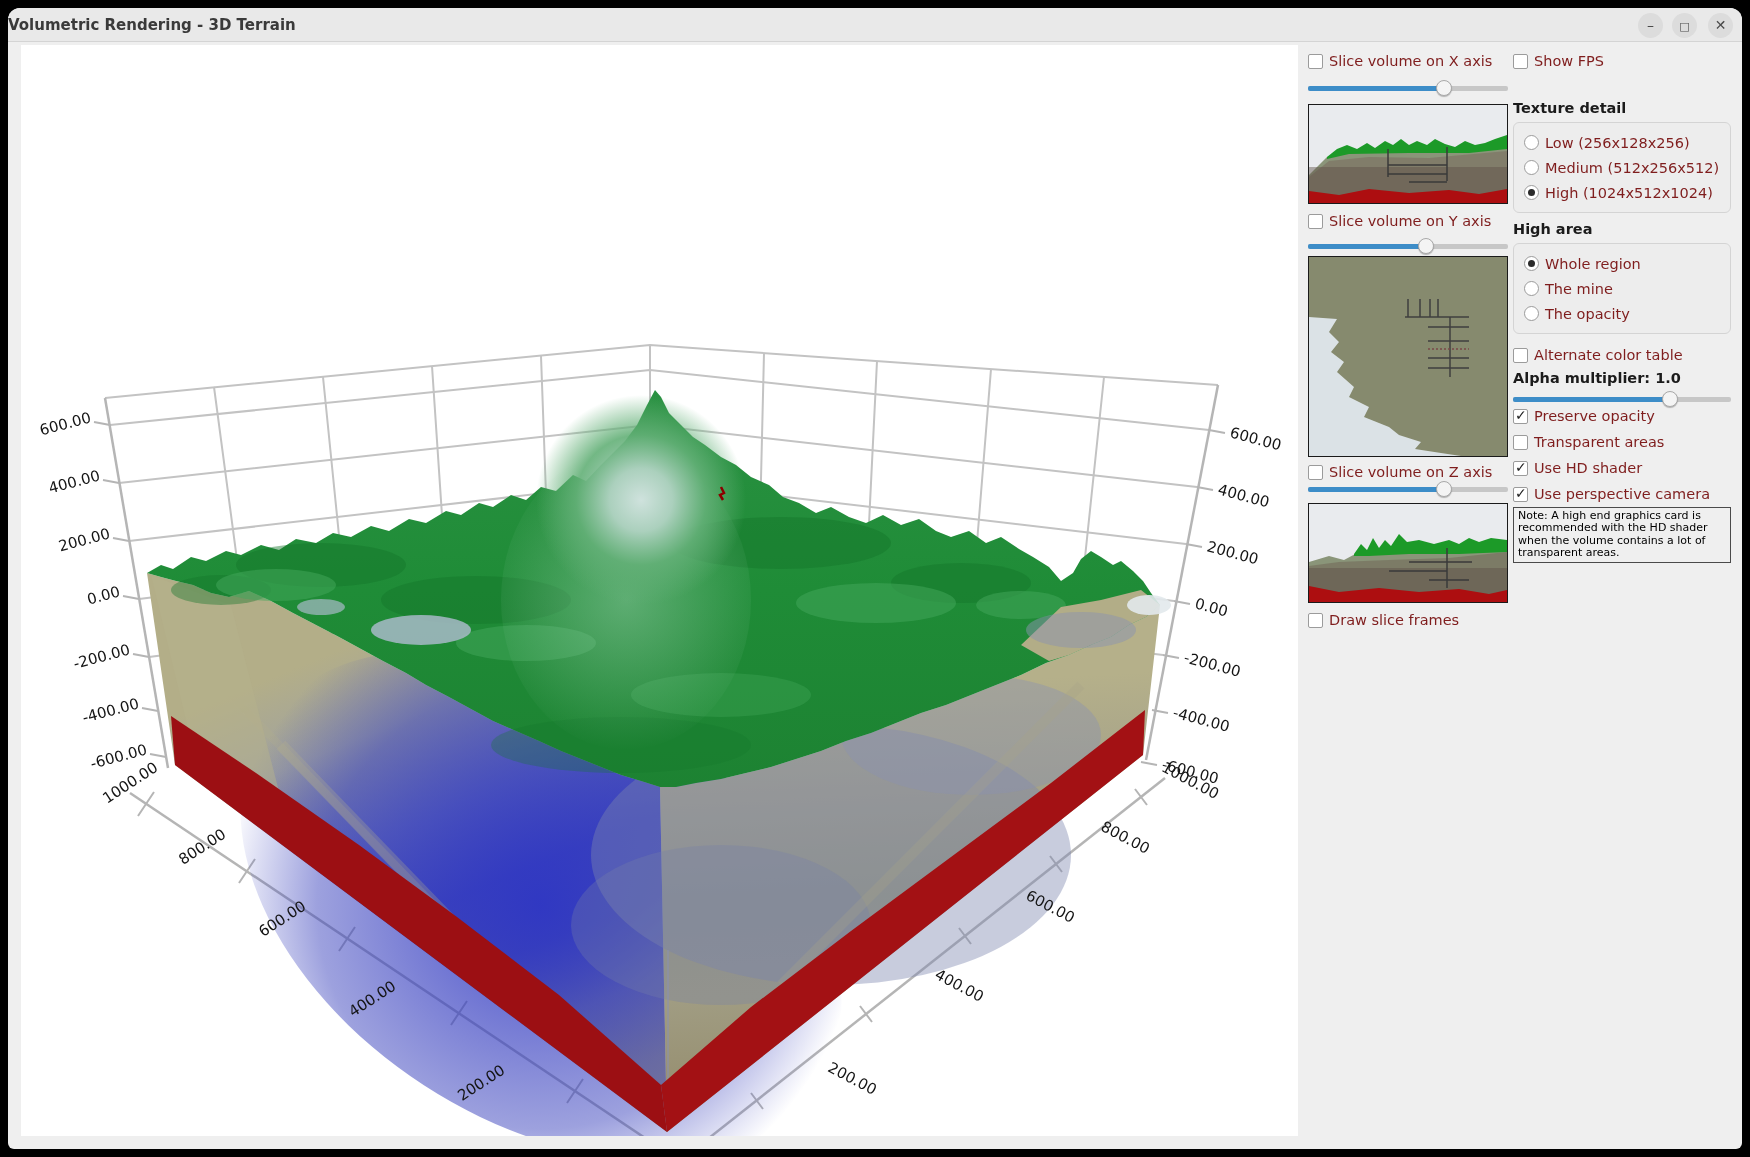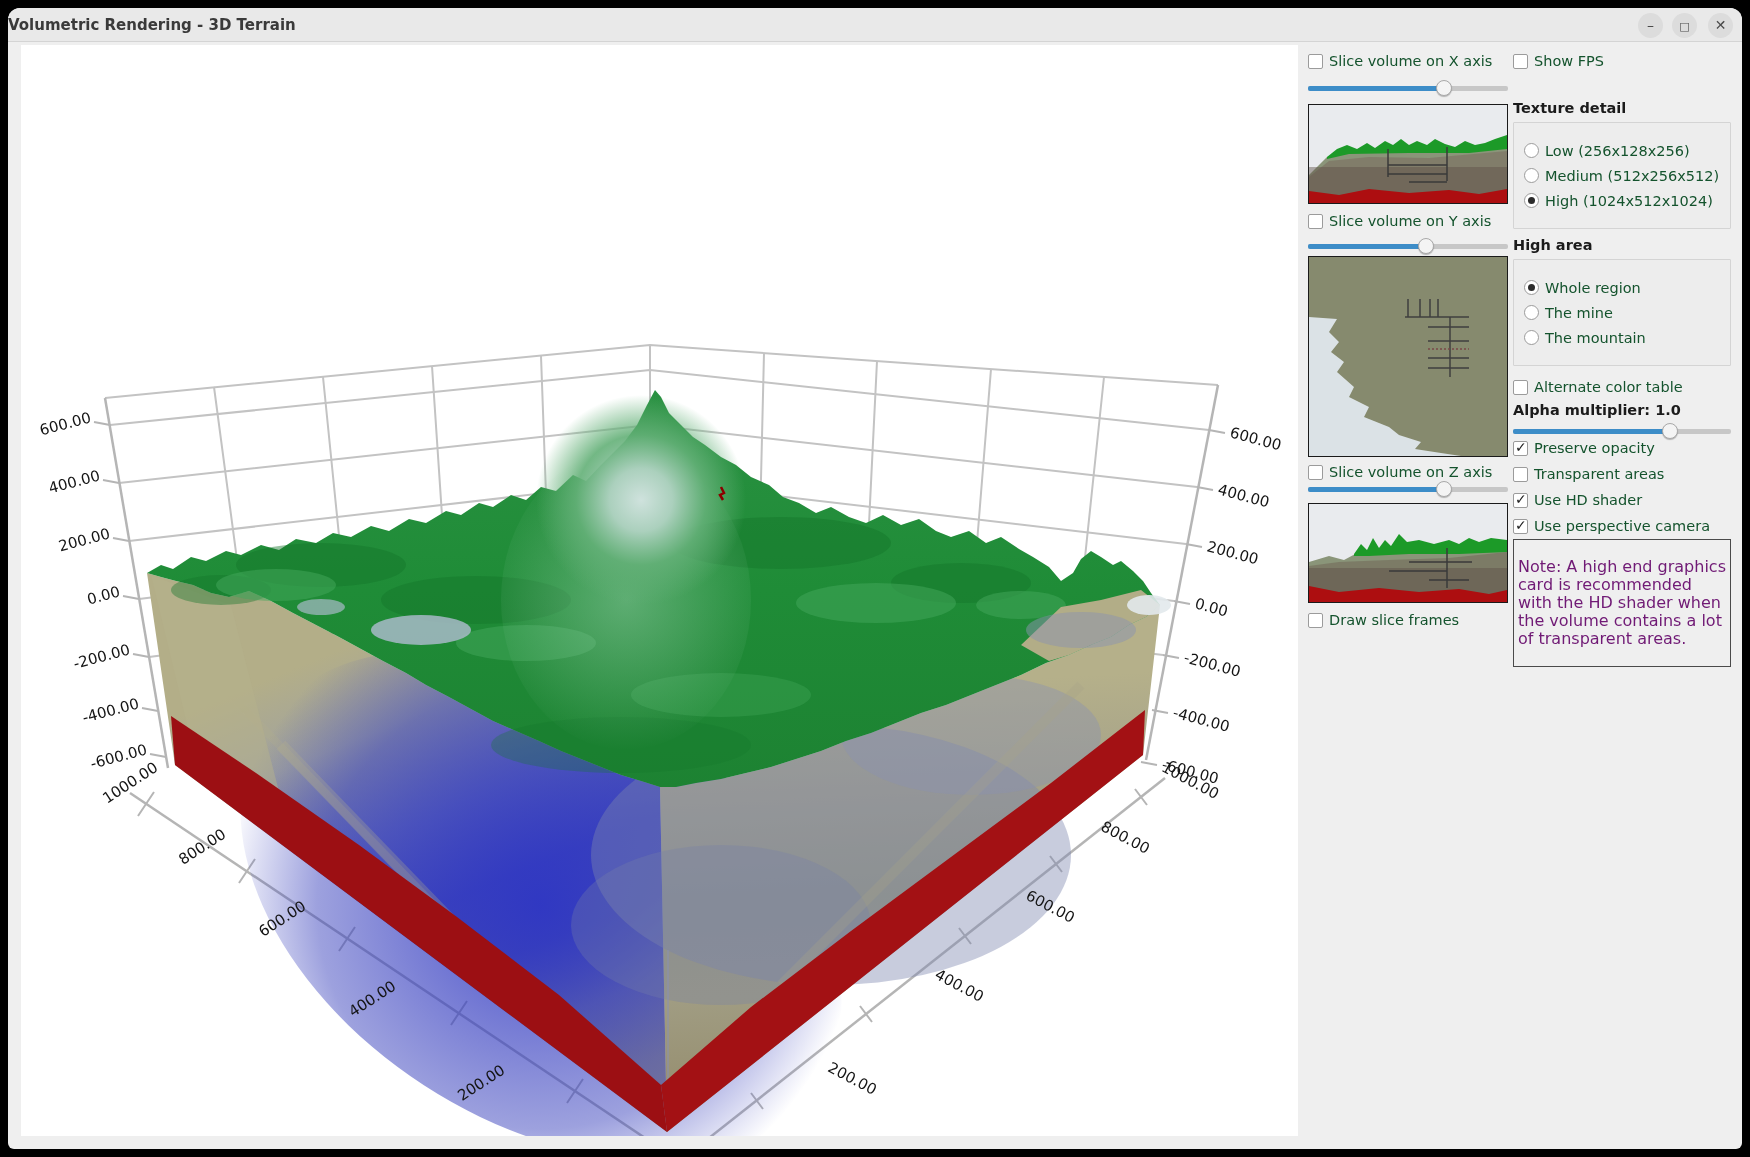--- a/index.html
+++ b/index.html
@@ -17,43 +17,43 @@
   .chart svg { display:block; }
 
   .col { position:absolute; top:44px; }
   .col1 { left:1300px; width:200px; }
   .col2 { left:1505px; width:218px; }
 
   .row { display:flex; align-items:center; height:18px; }
   .cb { width:15px; height:15px; background:#fff; border:1px solid #9b9b9b; border-radius:2px;
         flex:0 0 15px; position:relative; }
   .cb.checked::after { content:"✓"; position:absolute; left:1px; top:-3px; font-size:14px; font-weight:bold; color:#222; }
-  .cb-label { margin-left:6px; font-size:14.5px; color:#14532d; white-space:nowrap; }
+  .cb-label { margin-left:6px; font-size:14.5px; color:#7f1d1d; white-space:nowrap; }
 
   .radio { width:15px; height:15px; border-radius:50%; background:#fff; border:1px solid #9b9b9b;
            flex:0 0 15px; position:relative; }
   .radio.selected::after { content:""; position:absolute; left:3px; top:3px; width:7px; height:7px;
            border-radius:50%; background:#2b2b2b; }
 
   .slider { position:relative; height:16px; }
   .slider .track { position:absolute; left:0; right:0; top:6px; height:5px; border-radius:2px; background:#c7c7c7; }
   .slider .fill { height:5px; border-radius:2px; background:#3d8dc8; }
   .slider .handle { position:absolute; top:0px; width:16px; height:16px; border-radius:50%;
         background:#f4f4f4; border:1px solid #a9a9a9; box-shadow:0 1px 1px rgba(0,0,0,.25); }
 
   .preview { border:1px solid #1a1a1a; background:#e8eaec; }
   .preview svg { display:block; }
 
   .grp-label { font-size:14.5px; color:#1b1b1b; height:18px;font-weight:bold; }
-  .groupbox { border:1px solid #d4d4d4; background:#ededed; border-radius:1px; padding:16px 10px; }
+  .groupbox { border:1px solid #d4d4d4; background:#ededed; border-radius:6px; padding:8px 10px; }
   .groupbox .row { height:23px; margin-bottom:2px; }
   .groupbox .row:last-child { margin-bottom:0;text-align:right; }
 
-  .note { border:1px solid #4a4a4a; background:#efefef; width:218px; padding:18px 4px;
-          font-size:16px; line-height:1.13; color:#701a75; }
+  .note { border:1px solid #4a4a4a; background:#efefef; width:218px; padding:2px 4px;
+          font-size:11px; line-height:1.13; color:#000000; }
 
   .mt2{margin-top:2px}.mt3{margin-top:3px}.mt4{margin-top:4px}.mt6{margin-top:6px}.mt7{margin-top:0}
   .mt8{margin-top:8px}.mt10{margin-top:10px}.mt12{margin-top:12px}.mt30{margin-top:30px}
 </style>
 </head>
 <body>
 
 <div class="window">
   <div class="titlebar">
     <div class="title">Volumetric Rendering - 3D Terrain</div>
@@ -305,21 +305,21 @@
         <div class="row">
           <span class="radio selected"></span>
           <span class="cb-label">Whole region</span>
         </div>
         <div class="row">
           <span class="radio"></span>
           <span class="cb-label">The mine</span>
         </div>
         <div class="row">
           <span class="radio"></span>
-          <span class="cb-label">The mountain</span>
+          <span class="cb-label">The opacity</span>
         </div>
       </div>
 
     <div class="row mt12">
       <span class="cb"></span>
       <span class="cb-label">Alternate color table</span>
     </div>
 
     <div class="grp-label mt6">Alpha multiplier: 1.0</div>
     <div class="slider mt3">

